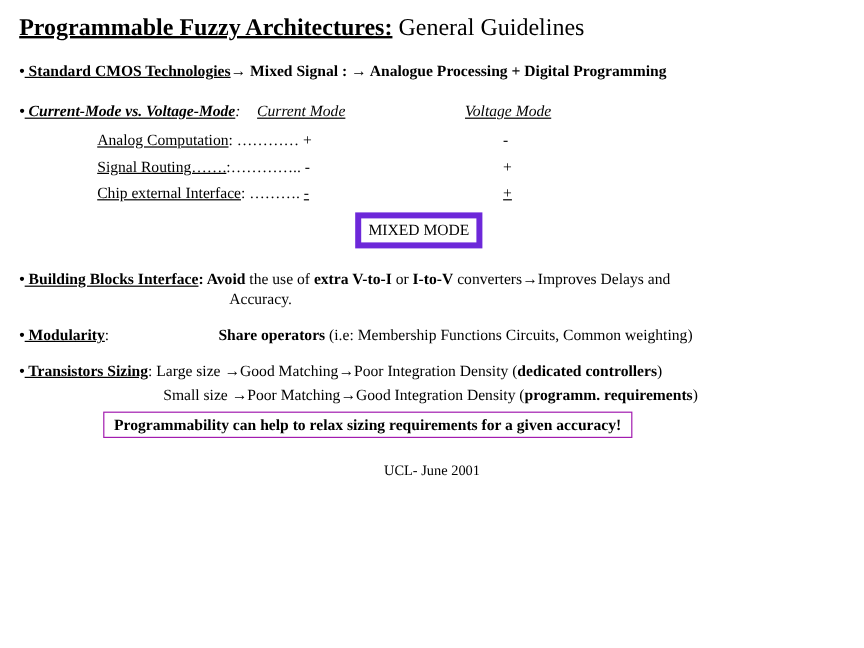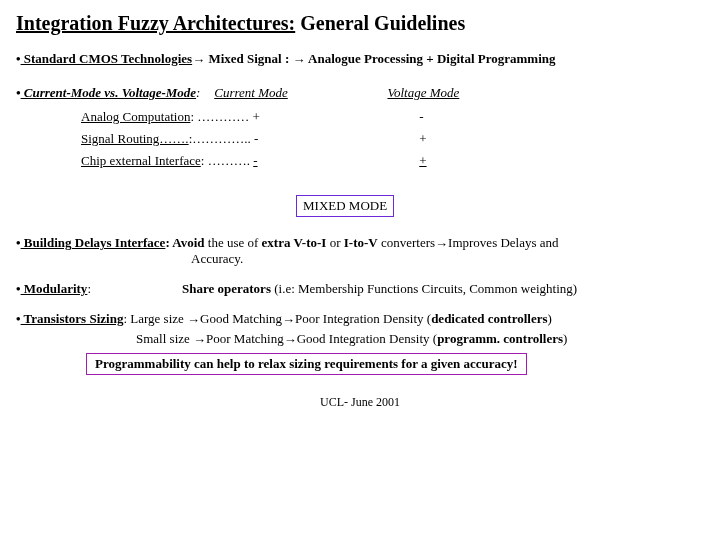--- a/index.html
+++ b/index.html
@@ -11,21 +11,21 @@
     box-sizing: border-box;
     font-size: 13px;
     color: #000;
     background: #fff;
   }
   .title {
     font-size: 20px;
     margin-bottom: 16px;
   }
   .title .t1 { font-weight: bold; text-decoration: underline; }
-  .title .t2 { font-weight: bold; }
+  .title .t2 { font-weight: normal; }
   .line { margin: 10px 0; }
   .bold { font-weight: bold; }
   .ul { text-decoration: underline; }
   .arrow { font-family: Arial, sans-serif; }
 
   .modes-header {
     margin-top: 18px;
     margin-bottom: 8px;
     font-style: italic;
   }
@@ -35,22 +35,22 @@
 
   .row {
     margin: 6px 0 6px 65px;
   }
   .row .attr { text-decoration: underline; }
   .row .c1 { display:inline-block; position:relative; }
   .row .wrap { display:inline-block; width: 335px; }
   .row .c2 { display:inline-block; }
 
   .mixed {
-    margin: 20px 0 10px 280px;
-    border: 1px solid #6d28d9;
+    margin: 2px 0 10px 280px;
+    border: 5px solid #6d28d9;
     display: inline-block;
     padding: 2px 6px;
   }
 
   .bblock { margin: 8px 0; }
   .bblock-sub { margin-left: 175px; }
 
   .mod { margin: 14px 0; }
 
   .trans { margin: 10px 0 4px 0; }
@@ -69,21 +69,21 @@
     margin-top: 10px;
     font-size: 12px;
   }
 </style>
 </head>
 <body>
 
 
 
 <div class="title">
-  <span class="t1">Integration Fuzzy Architectures:</span><span class="t2"> General Guidelines</span>
+  <span class="t1">Programmable Fuzzy Architectures:</span><span class="t2"> General Guidelines</span>
 </div>
 
 <div class="line">
   <span class="bold">•</span><span class="bold ul"> Standard CMOS Technologies</span><span class="bold arrow">→</span><span class="bold"> Mixed Signal : </span><span class="bold arrow">→</span><span class="bold"> Analogue Processing +  Digital Programming</span>
 </div>
 
 <div class="modes-header">
   <span class="lbl"><span class="bold">•</span><span class="bold ul"> Current-Mode vs. Voltage-Mode</span><span>:</span></span>
   <span class="c1">Current Mode</span>
   <span class="c2">Voltage Mode</span>
@@ -98,33 +98,33 @@
   <span class="c2">+</span>
 </div>
 <div class="row">
   <span class="wrap"><span class="attr">Chip external Interface</span><span>: ………. </span><span class="c1 ul">-</span></span>
   <span class="c2 ul">+</span>
 </div>
 
 <div class="mixed">MIXED MODE</div>
 
 <div class="bblock">
-  <span class="bold">•</span><span class="bold ul"> Building Delays Interface</span><span class="bold">:   Avoid</span><span> the use of </span><span class="bold">extra V-to-I</span><span> or </span><span class="bold">I-to-V</span><span> converters</span><span class="arrow">→</span><span>Improves Delays and</span>
+  <span class="bold">•</span><span class="bold ul"> Building Blocks Interface</span><span class="bold">:   Avoid</span><span> the use of </span><span class="bold">extra V-to-I</span><span> or </span><span class="bold">I-to-V</span><span> converters</span><span class="arrow">→</span><span>Improves Delays and</span>
   <div class="bblock-sub">Accuracy.</div>
 </div>
 
 <div class="mod">
   <span class="bold">•</span><span class="bold ul"> Modularity</span><span style="white-space:pre;">:                            </span><span class="bold">Share operators</span><span> (i.e: Membership Functions Circuits, Common weighting)</span>
 </div>
 
 <div class="trans">
   <span class="bold">•</span><span class="bold ul"> Transistors Sizing</span><span>:  Large size </span><span class="arrow">→</span><span>Good Matching</span><span class="arrow">→</span><span>Poor Integration Density (</span><span class="bold">dedicated controllers</span><span>)</span>
 </div>
 <div class="trans-sub">
-  <span>Small size </span><span class="arrow">→</span><span>Poor Matching</span><span class="arrow">→</span><span>Good Integration Density (</span><span class="bold">programm. controllers</span><span>)</span>
+  <span>Small size </span><span class="arrow">→</span><span>Poor Matching</span><span class="arrow">→</span><span>Good Integration Density (</span><span class="bold">programm. requirements</span><span>)</span>
 </div>
 
 <div class="progbox">Programmability can help to relax sizing requirements for a given accuracy!</div>
 
 <div class="footer">UCL- June 2001</div>
 
 
 
 
 </body></html>

